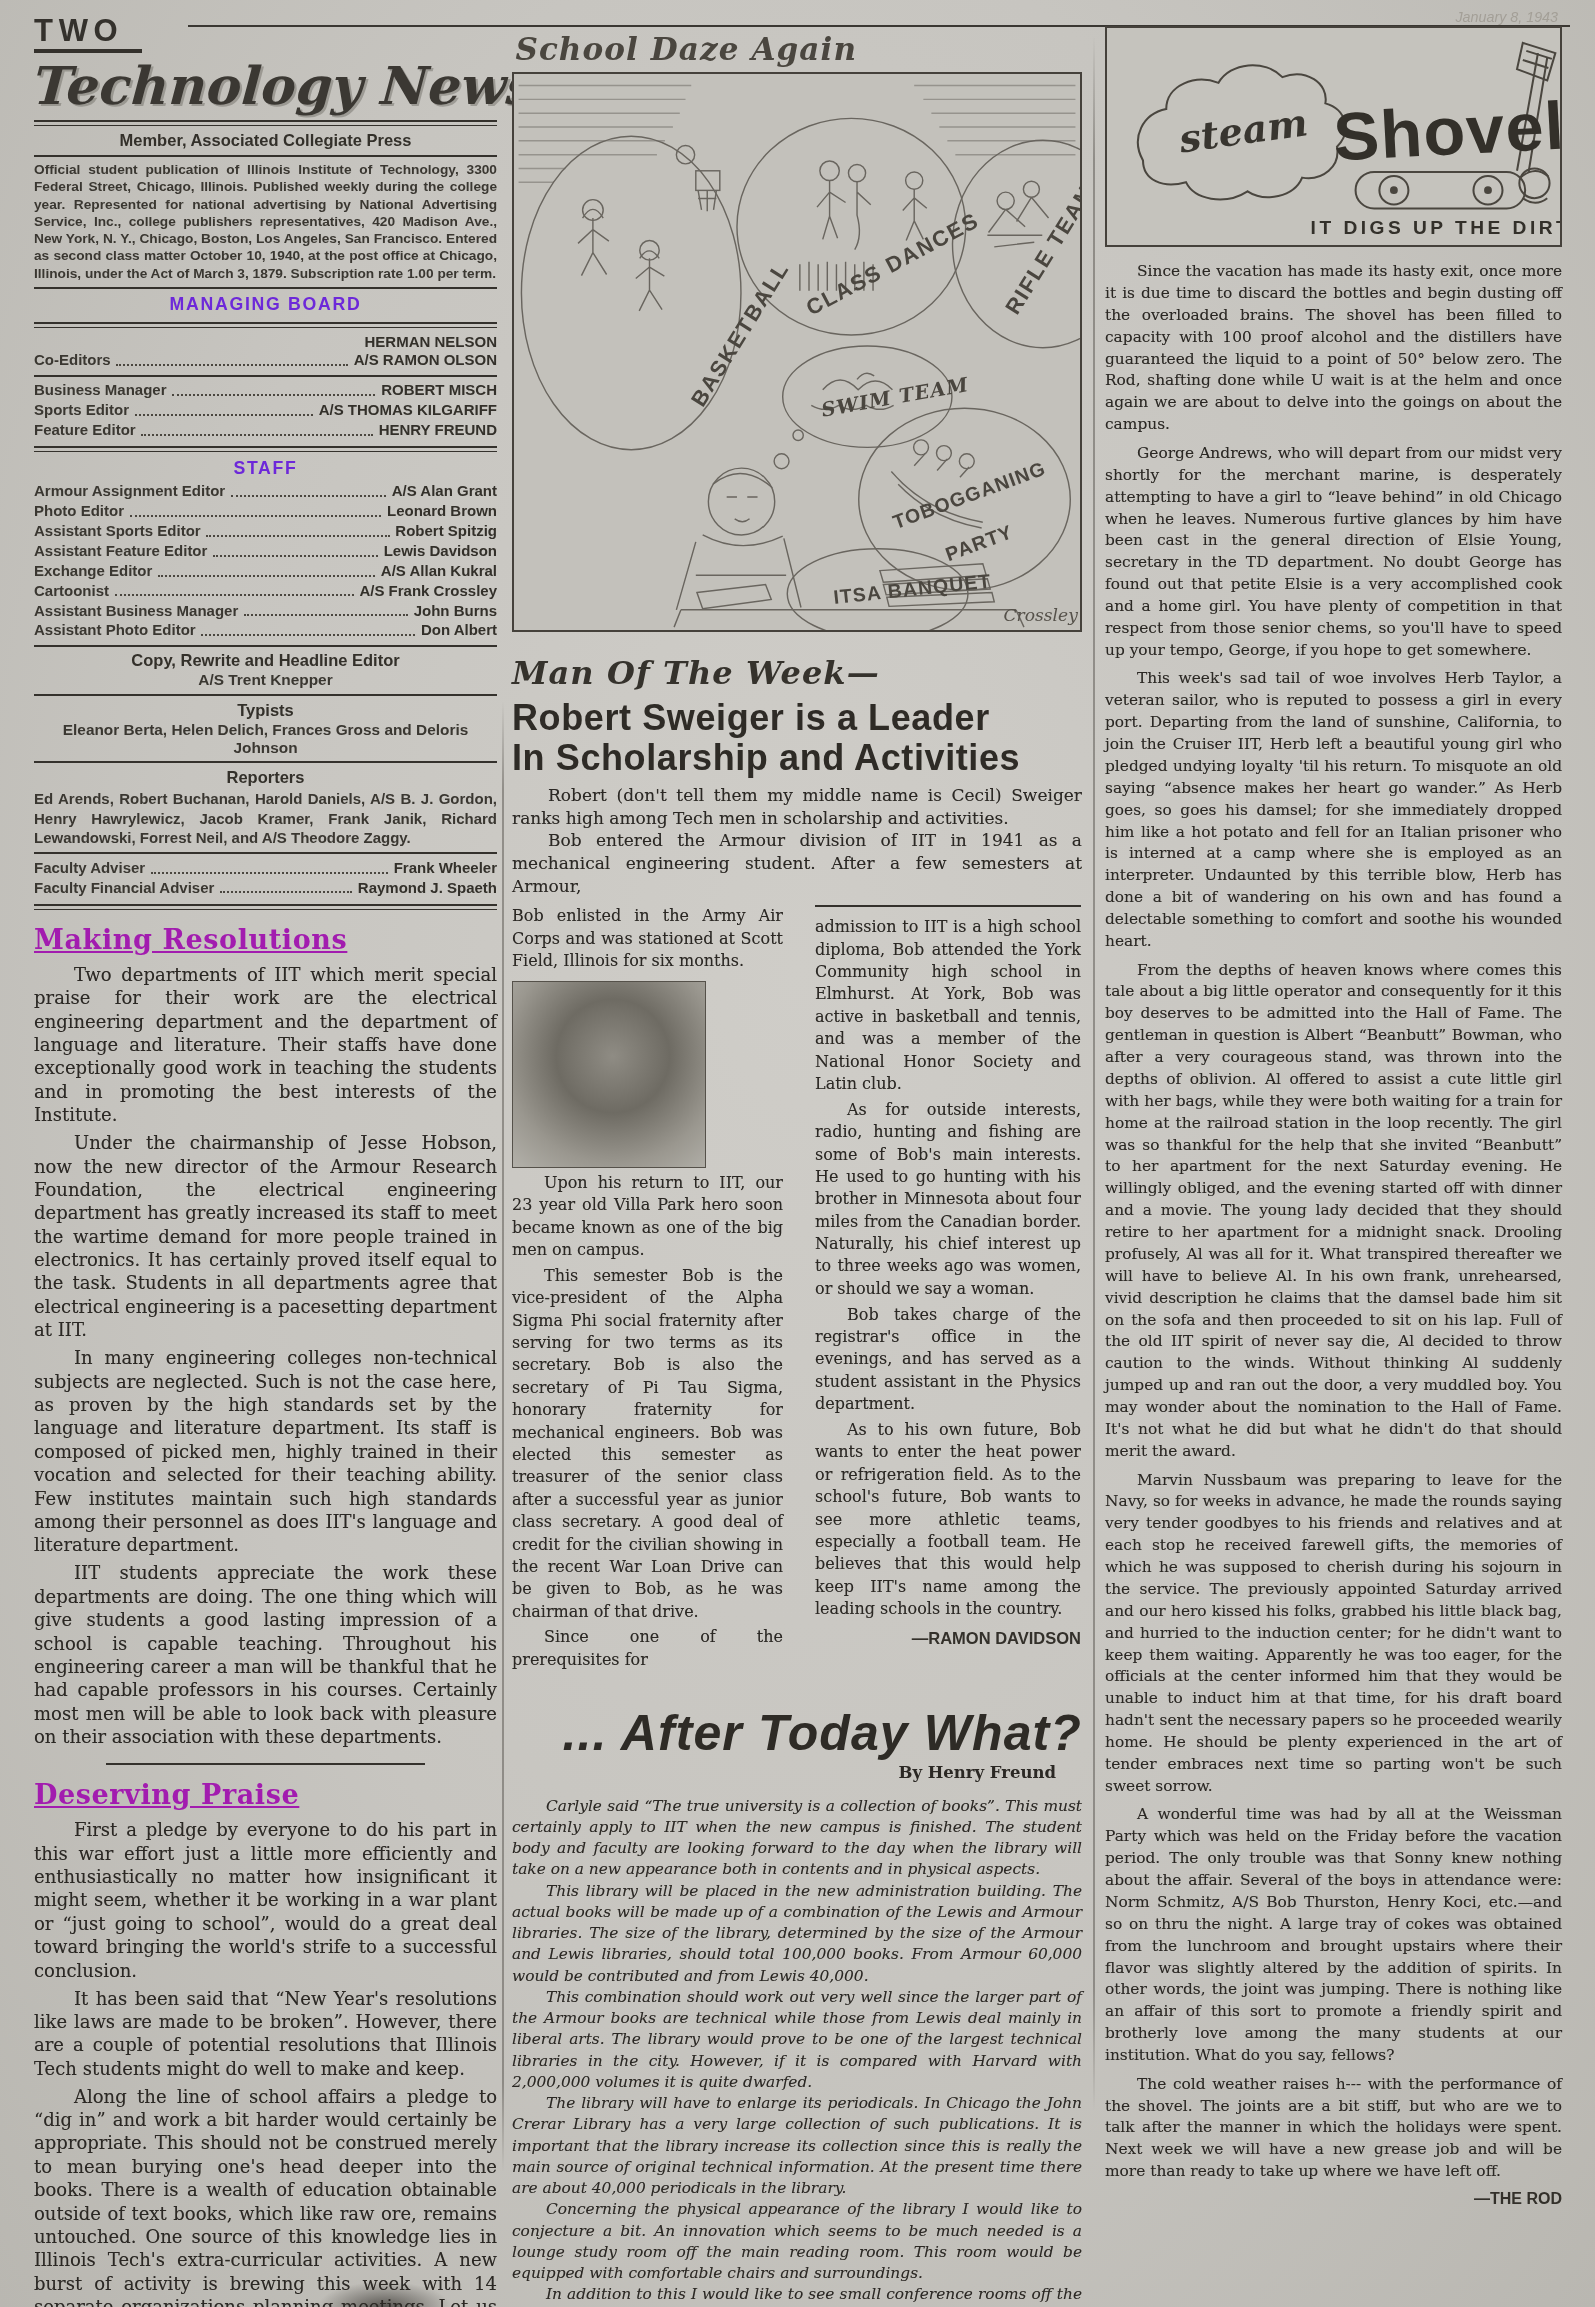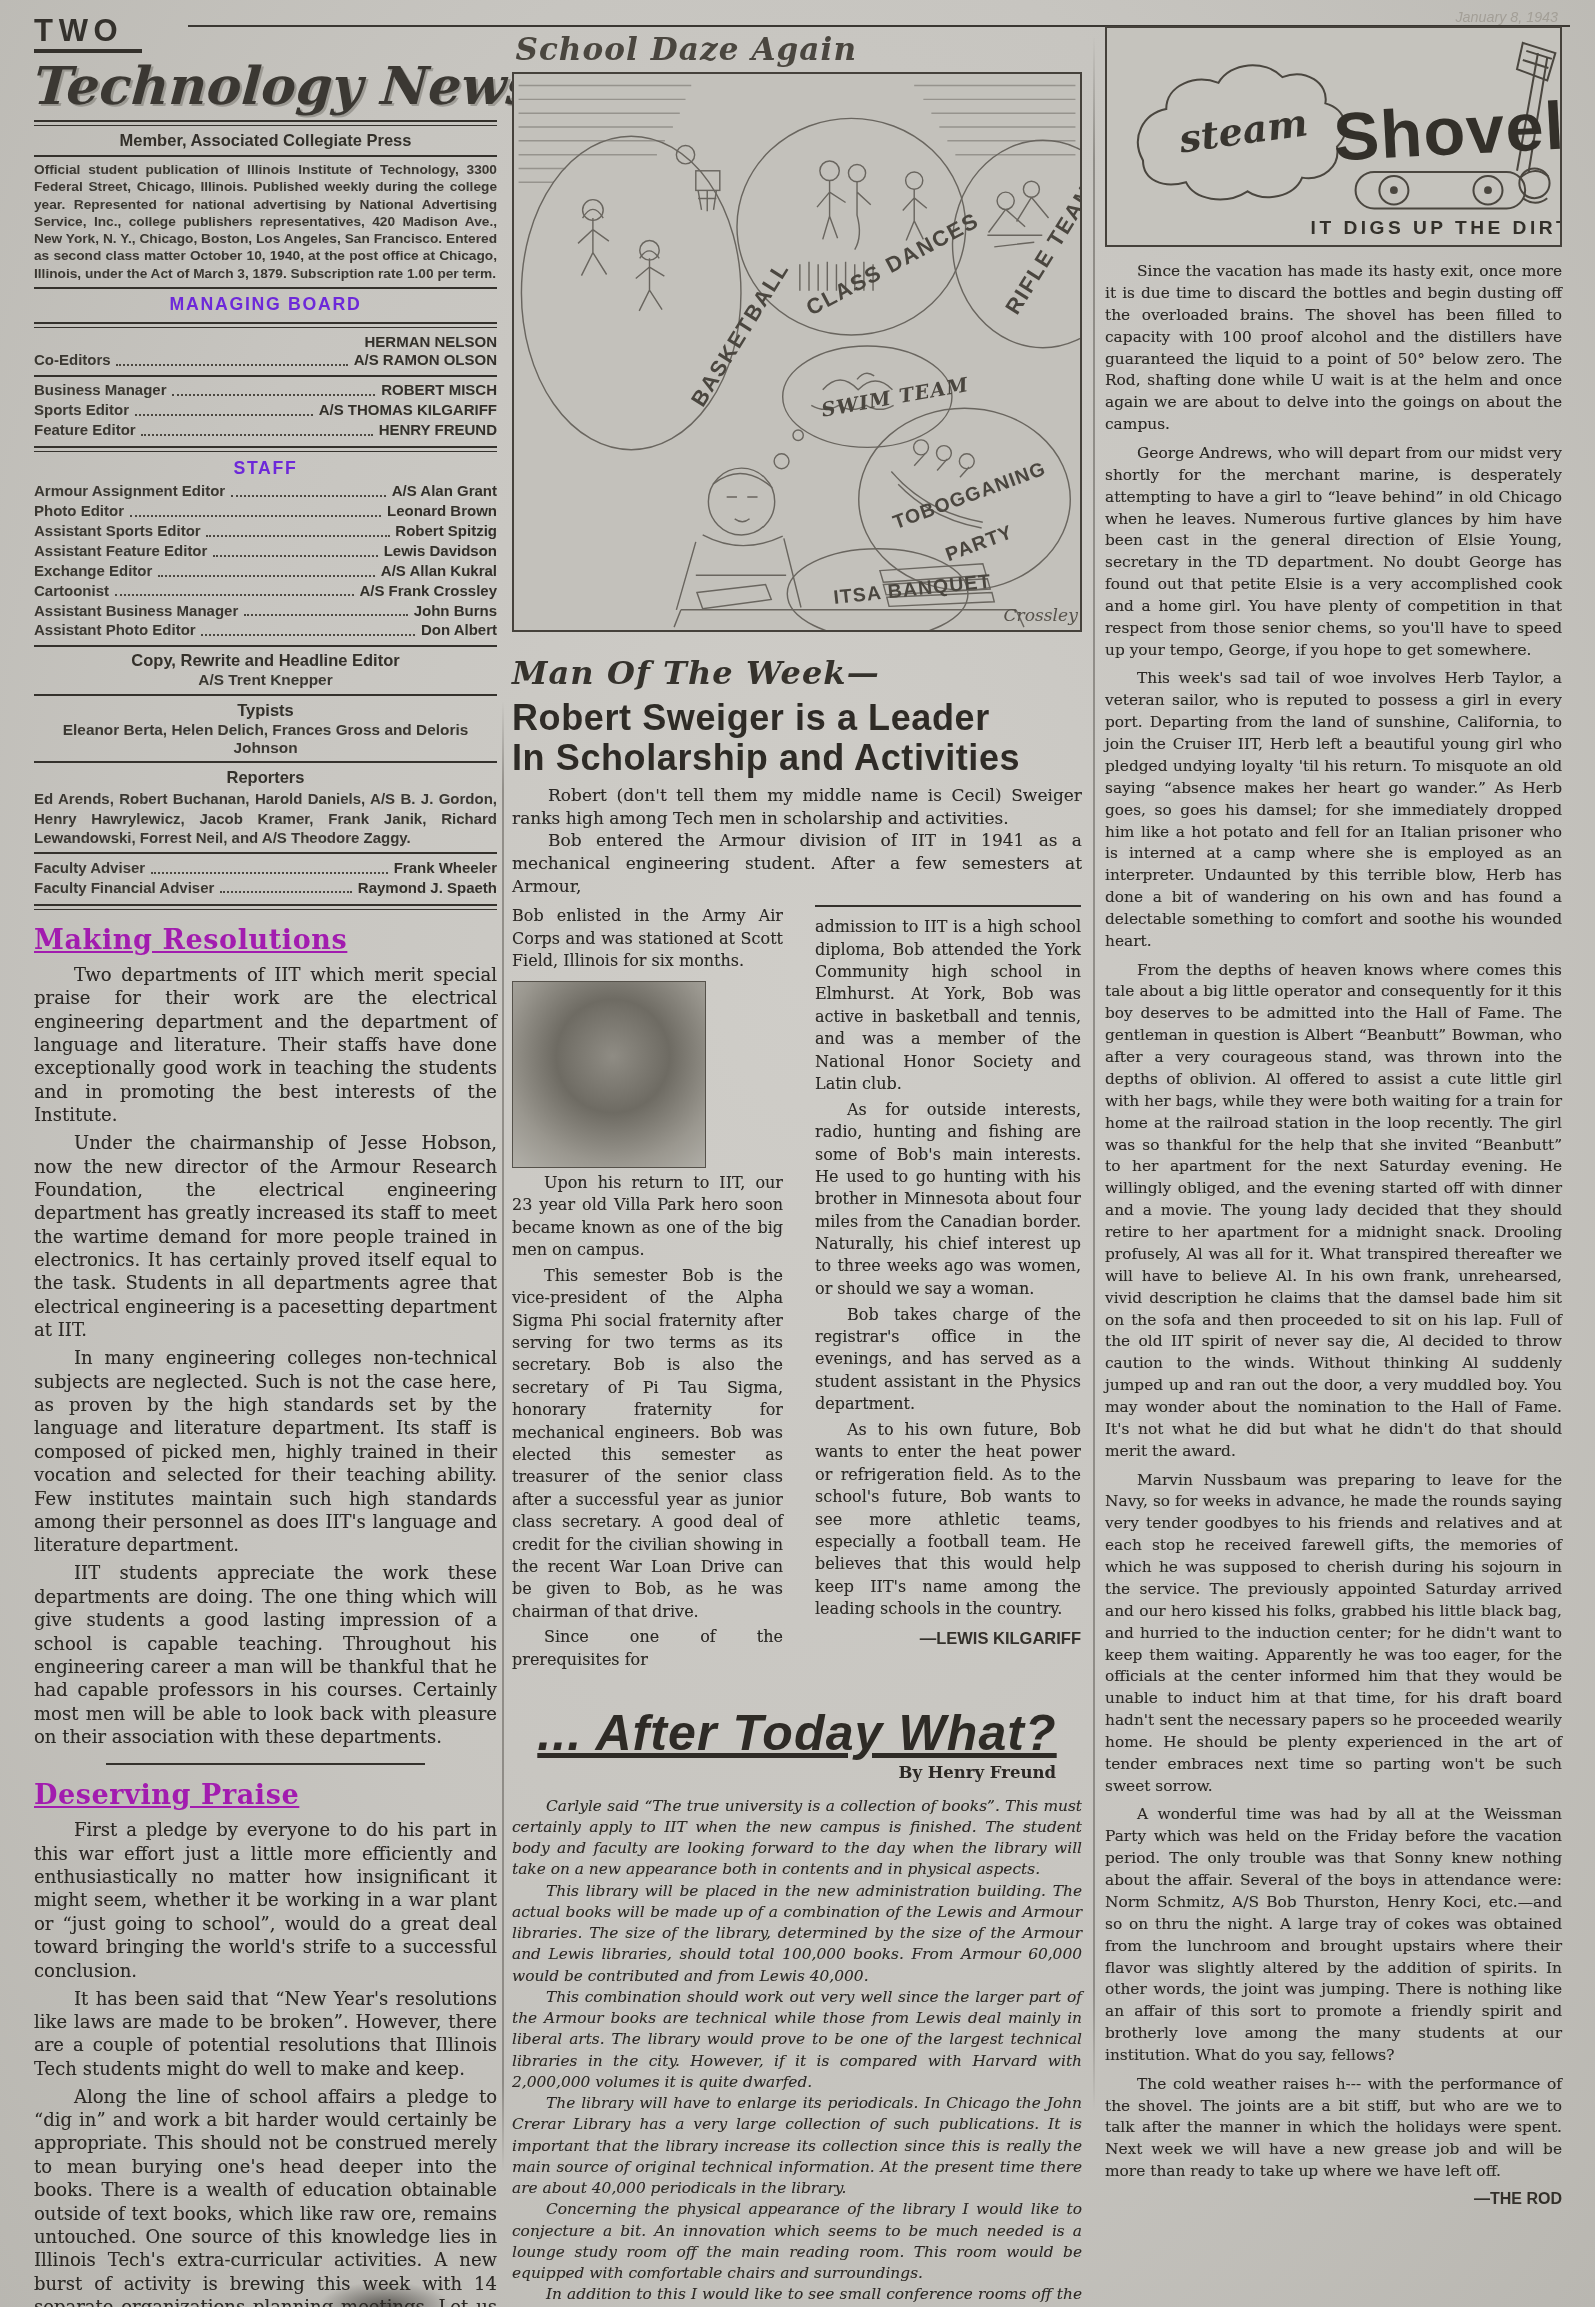--- a/index.html
+++ b/index.html
@@ -58,22 +58,22 @@
              text-shadow:0 0 0.6px rgba(43,40,36,.35);}
   .mow-cols{display:flex;gap:32px;margin-top:8px;}
   .mow-left{width:271px;}
   .mow-right{width:266px;border-top:2.9px solid #34312c;padding-top:9px;}
   .mow-p{font:16px/1.4 "DejaVu Serif",serif;text-align:justify;margin:0 0 3.4px;
          text-shadow:0 0 0.6px rgba(43,40,36,.35);}
   .ind{text-indent:32px;}
   .photo{float:left;width:192px;height:185px;margin:5.7px 10.3px 3.4px 0;border:1.1px solid #55514a;
          background:radial-gradient(circle at 52% 40%, #8f8c84 0%, #6e6b63 38%, #9a978f 72%, #b3b1aa 100%);}
   .byline-ld{text-align:right;font:700 16.5px "Liberation Sans",sans-serif;margin-top:8px;color:#33302a;}
-  .atw-head{font:italic 700 50px/1.1 "Liberation Sans",sans-serif;text-align:center;margin:31px 0 0;
-            letter-spacing:1.1px;color:#2e2b26;text-decoration:underline;}
+  .atw-head{font:italic 700 50px/1.1 "Liberation Sans",sans-serif;text-align:right;margin:31px 0 0;
+            letter-spacing:1.1px;color:#2e2b26;}
   .atw-byline{text-align:right;font:700 16.5px "DejaVu Serif",serif;margin:2.3px 26px 13.7px 0;}
   .atw-p{font:italic 15.4px/1.38 "DejaVu Serif",serif;text-align:justify;text-indent:34px;margin:0;
          text-shadow:0 0 0.6px rgba(43,40,36,.3);}
 
   
   .shovel-box{height:217px;border:2.9px solid #45413b;margin:11.4px 0 13.7px;position:relative;background:#c5c3bd;}
   .shovel-box svg{display:block;width:100%;height:100%;}
   .st-steam{font:italic 700 66px "DejaVu Serif",serif;fill:#38352f;}
   .st-shovel{font:700 118px "Liberation Sans",sans-serif;fill:#33302a;letter-spacing:2px;}
   .st-tag{font:700 33px "Liberation Sans",sans-serif;letter-spacing:6px;fill:#33302a;}
@@ -287,21 +287,21 @@
           <p class="mow-p ind">Upon his return to IIT, our 23 year old Villa Park hero soon became known as one of the big men on campus.</p>
           <p class="mow-p ind">This semester Bob is the vice-president of the Alpha Sigma Phi social fraternity after serving for two terms as its secretary. Bob is also the secretary of Pi Tau Sigma, honorary fraternity for mechanical engineers. Bob was elected this semester as treasurer of the senior class after a successful year as junior class secretary. A good deal of credit for the civilian showing in the recent War Loan Drive can be given to Bob, as he was chairman of that drive.</p>
         </div>
         <p class="mow-p ind">Since one of the prerequisites for</p>
       </div>
       <div class="mow-right">
         <p class="mow-p">admission to IIT is a high school diploma, Bob attended the York Community high school in Elmhurst. At York, Bob was active in basketball and tennis, and was a member of the National Honor Society and Latin club.</p>
         <p class="mow-p ind">As for outside interests, radio, hunting and fishing are some of Bob's main interests. He used to go hunting with his brother in Minnesota about four miles from the Canadian border. Naturally, his chief interest up to three weeks ago was women, or should we say a woman.</p>
         <p class="mow-p ind">Bob takes charge of the registrar's office in the evenings, and has served as a student assistant in the Physics department.</p>
         <p class="mow-p ind">As to his own future, Bob wants to enter the heat power or refrigeration field. As to the school's future, Bob wants to see more athletic teams, especially a football team. He believes that this would help keep IIT's name among the leading schools in the country.</p>
-        <div class="byline-ld">—LEWIS KILGARIFF</div>
+        <div class="byline-ld">—RAMON DAVIDSON</div>
       </div>
     </div>
 
     <div class="atw-head">... After Today What?</div>
     <div class="atw-byline">By Henry Freund</div>
     <p class="atw-p">Carlyle said “The true university is a collection of books”. This must certainly apply to IIT when the new campus is finished. The student body and faculty are looking forward to the day when the library will take on a new appearance both in contents and in physical aspects.</p>
     <p class="atw-p">This library will be placed in the new administration building. The actual books will be made up of a combination of the Lewis and Armour libraries. The size of the library, determined by the size of the Armour and Lewis libraries, should total 100,000 books. From Armour 60,000 would be contributed and from Lewis 40,000.</p>
     <p class="atw-p">This combination should work out very well since the larger part of the Armour books are technical while those from Lewis deal mainly in liberal arts. The library would prove to be one of the largest technical libraries in the city. However, if it is compared with Harvard with 2,000,000 volumes it is quite dwarfed.</p>
     <p class="atw-p">The library will have to enlarge its periodicals. In Chicago the John Crerar Library has a very large collection of such publications. It is important that the library increase its collection since this is really the main source of original technical information. At the present time there are about 40,000 periodicals in the library.</p>
     <p class="atw-p">Concerning the physical appearance of the library I would like to conjecture a bit. An innovation which seems to be much needed is a lounge study room off the main reading room. This room would be equipped with comfortable chairs and surroundings.</p>

